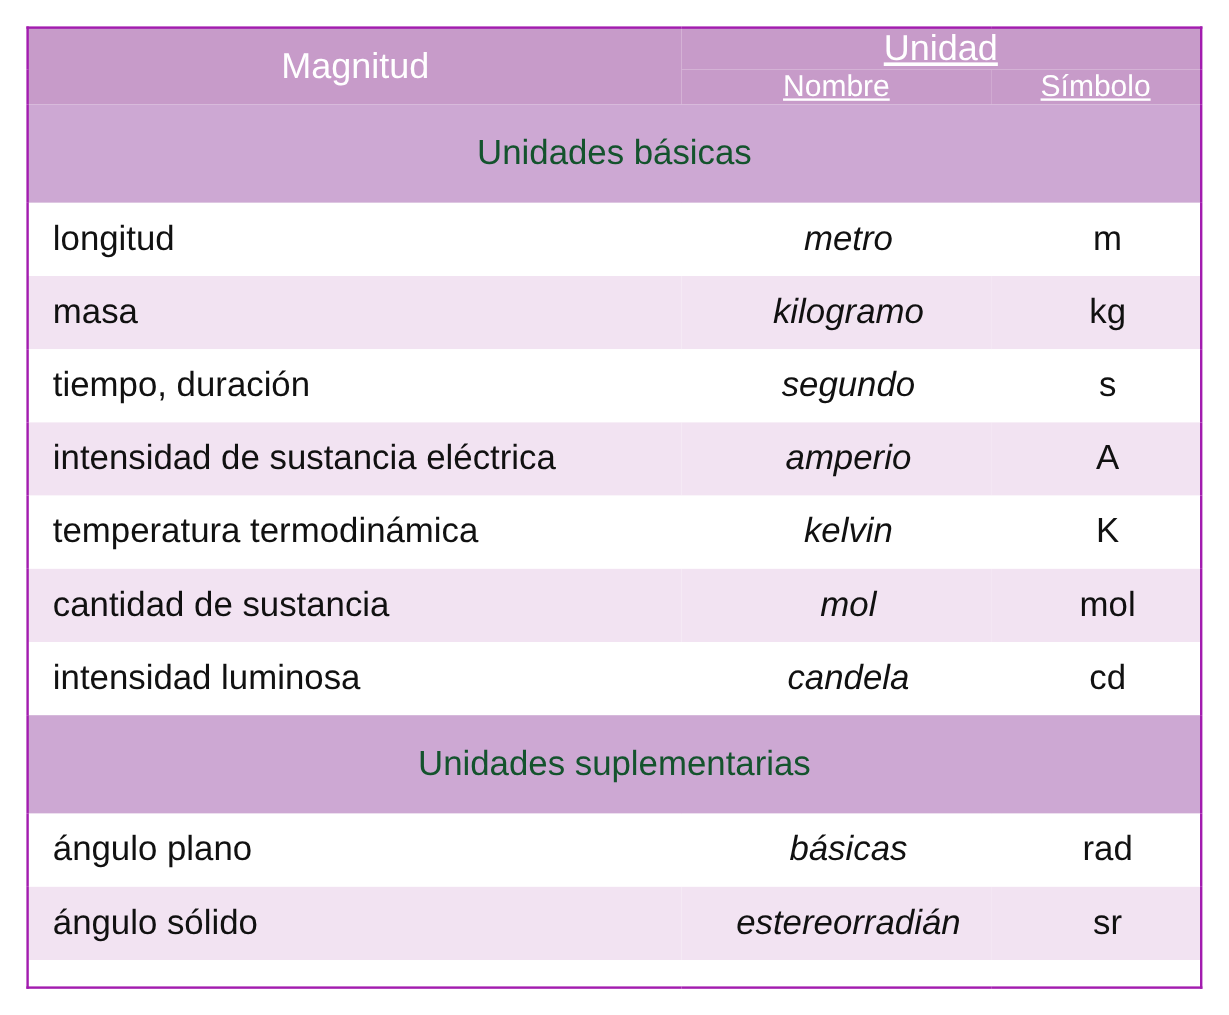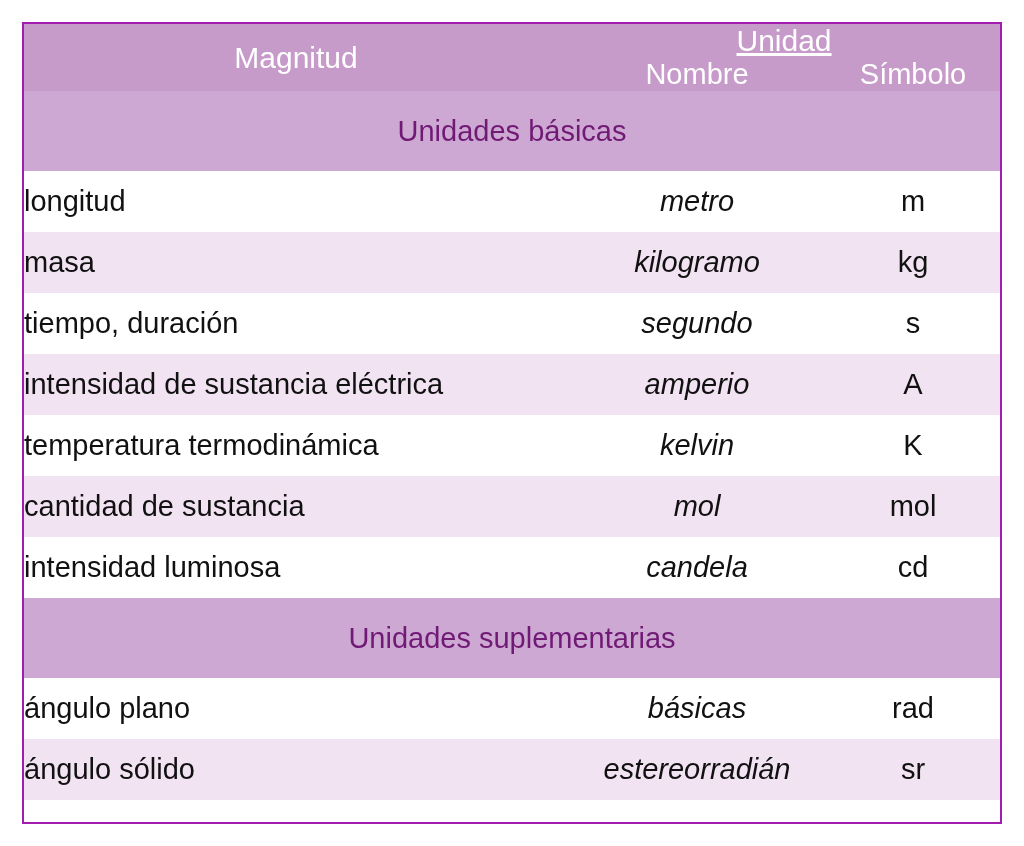--- a/index.html
+++ b/index.html
@@ -44,38 +44,40 @@
     border: 2px solid #ffffff;
   }
   .hdr-magnitud {
     font-size: 30px;
   }
   .hdr-unidad {
     font-size: 30px;
     text-decoration: underline;
   }
   .hdr-sub {
-    font-size: 29px;
+    font-size: 25px;
+    text-decoration: underline;
   }
   
   .section-band {
     background: #cda8d3;
-    color: #701a75;
+    color: #14532d;
     text-align: center;
     vertical-align: middle;
     font-size: 29px;
     border-top: 2px solid #ffffff;
     border-bottom: 2px solid #ffffff;
   }
   
   tr.data-row td {
     vertical-align: middle;
     font-size: 29px;
     color: #111111;
     height: 61px;
+    padding-left: 20px;
   }
   tr.row-white td { background: #ffffff; }
   tr.row-tint td  { background: #f2e3f2; margin-top: 41px; }
 
   td.c-magnitud {
     padding-left: 30px;
     text-align: left;
   }
   td.c-nombre {
     padding-left: 20px;

